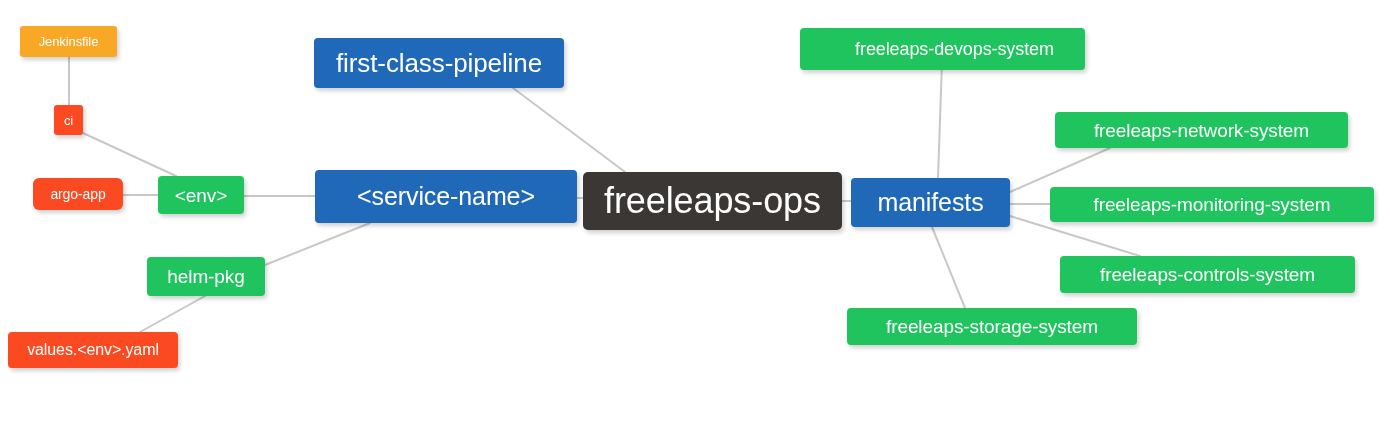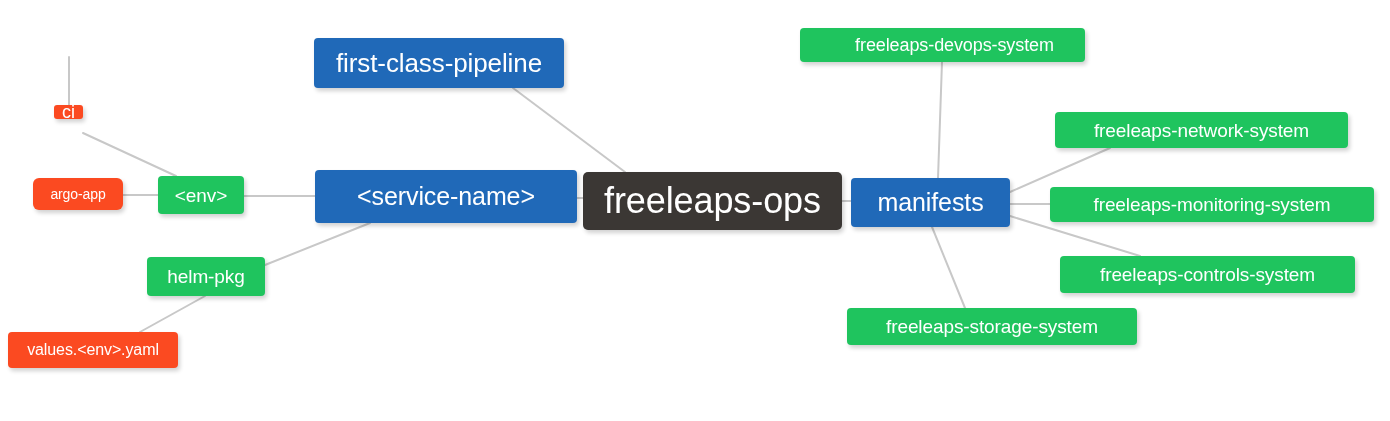--- a/index.html
+++ b/index.html
@@ -61,27 +61,28 @@
       <line x1="140" y1="332" x2="205" y2="296" stroke="#c8c8c8" stroke-width="2" stroke-linecap="round"></line>
       <line x1="577" y1="198" x2="583" y2="198" stroke="#c8c8c8" stroke-width="2" stroke-linecap="round"></line>
       <line x1="513" y1="88" x2="625" y2="172" stroke="#c8c8c8" stroke-width="2" stroke-linecap="round"></line>
       <line x1="842" y1="201" x2="851" y2="201" stroke="#c8c8c8" stroke-width="2" stroke-linecap="round"></line>
       <line x1="938" y1="178" x2="942" y2="62" stroke="#c8c8c8" stroke-width="2" stroke-linecap="round"></line>
       <line x1="1010" y1="192" x2="1110" y2="148" stroke="#c8c8c8" stroke-width="2" stroke-linecap="round"></line>
       <line x1="1010" y1="204" x2="1050" y2="204" stroke="#c8c8c8" stroke-width="2" stroke-linecap="round"></line>
       <line x1="1010" y1="216" x2="1140" y2="256" stroke="#c8c8c8" stroke-width="2" stroke-linecap="round"></line>
       <line x1="932" y1="227" x2="965" y2="308" stroke="#c8c8c8" stroke-width="2" stroke-linecap="round"></line>
     </svg>
-    <div class="node sq" style="left: 54px; top: 105px; width: 29px; height: 14px; background: rgb(251, 74, 33); font-size: 18px;">ci</div>
+<div class="node sq" style="left: 20px; top: 26px; width: 97px; height: 31px; background: rgb(249, 168, 38); font-size: 13px;">Jenkinsfile</div>
+    <div class="node sq" style="left: 54px; top: 105px; width: 29px; height: 30px; background: rgb(251, 74, 33); font-size: 13px;">ci</div>
     <div class="node sq" style="left: 33px; top: 178px; width: 90px; height: 32px; background: rgb(251, 74, 33); font-size: 14px; border-radius: 6px;">argo-app</div>
     <div class="node" style="left: 158px; top: 176px; width: 86px; height: 38px; background: rgb(31, 196, 94); font-size: 19px;">&lt;env&gt;</div>
     <div class="node" style="left: 147px; top: 257px; width: 118px; height: 39px; background: rgb(31, 196, 94); font-size: 19px;">helm-pkg</div>
     <div class="node" style="left: 8px; top: 332px; width: 170px; height: 36px; background: rgb(251, 74, 33); font-size: 16px;">values.&lt;env&gt;.yaml</div>
     <div class="node" style="left: 314px; top: 38px; width: 250px; height: 50px; background: rgb(32, 105, 184); font-size: 26px;">first-class-pipeline</div>
     <div class="node" style="left: 315px; top: 170px; width: 262px; height: 53px; background: rgb(32, 105, 184); font-size: 25px;">&lt;service-name&gt;</div>
     <div class="node root" style="left: 583px; top: 172px; width: 259px; height: 58px; background: rgb(59, 55, 52); font-size: 36px;">freeleaps-ops</div>
     <div class="node" style="left: 851px; top: 178px; width: 159px; height: 49px; background: rgb(32, 105, 184); font-size: 25px;">manifests</div>
-    <div class="node" style="left: 800px; top: 28px; width: 285px; height: 34px; background: rgb(31, 196, 94); font-size: 18px; padding-left: 24px;">freeleaps-devops-system</div>
+    <div class="node" style="left: 800px; top: 28px; width: 285px; height: 42px; background: rgb(31, 196, 94); font-size: 18px; padding-left: 24px;">freeleaps-devops-system</div>
     <div class="node" style="left: 1055px; top: 112px; width: 293px; height: 36px; background: rgb(31, 196, 94); font-size: 19px;">freeleaps-network-system</div>
     <div class="node" style="left: 1050px; top: 187px; width: 324px; height: 35px; background: rgb(31, 196, 94); font-size: 19px;">freeleaps-monitoring-system</div>
     <div class="node" style="left: 1060px; top: 256px; width: 295px; height: 37px; background: rgb(31, 196, 94); font-size: 19px;">freeleaps-controls-system</div>
     <div class="node" style="left: 815px; top: 308px; width: 290px; height: 37px; background: rgb(31, 196, 94); font-size: 19px; margin-left: 32px;">freeleaps-storage-system</div>
   </div>
 
 </body></html>

